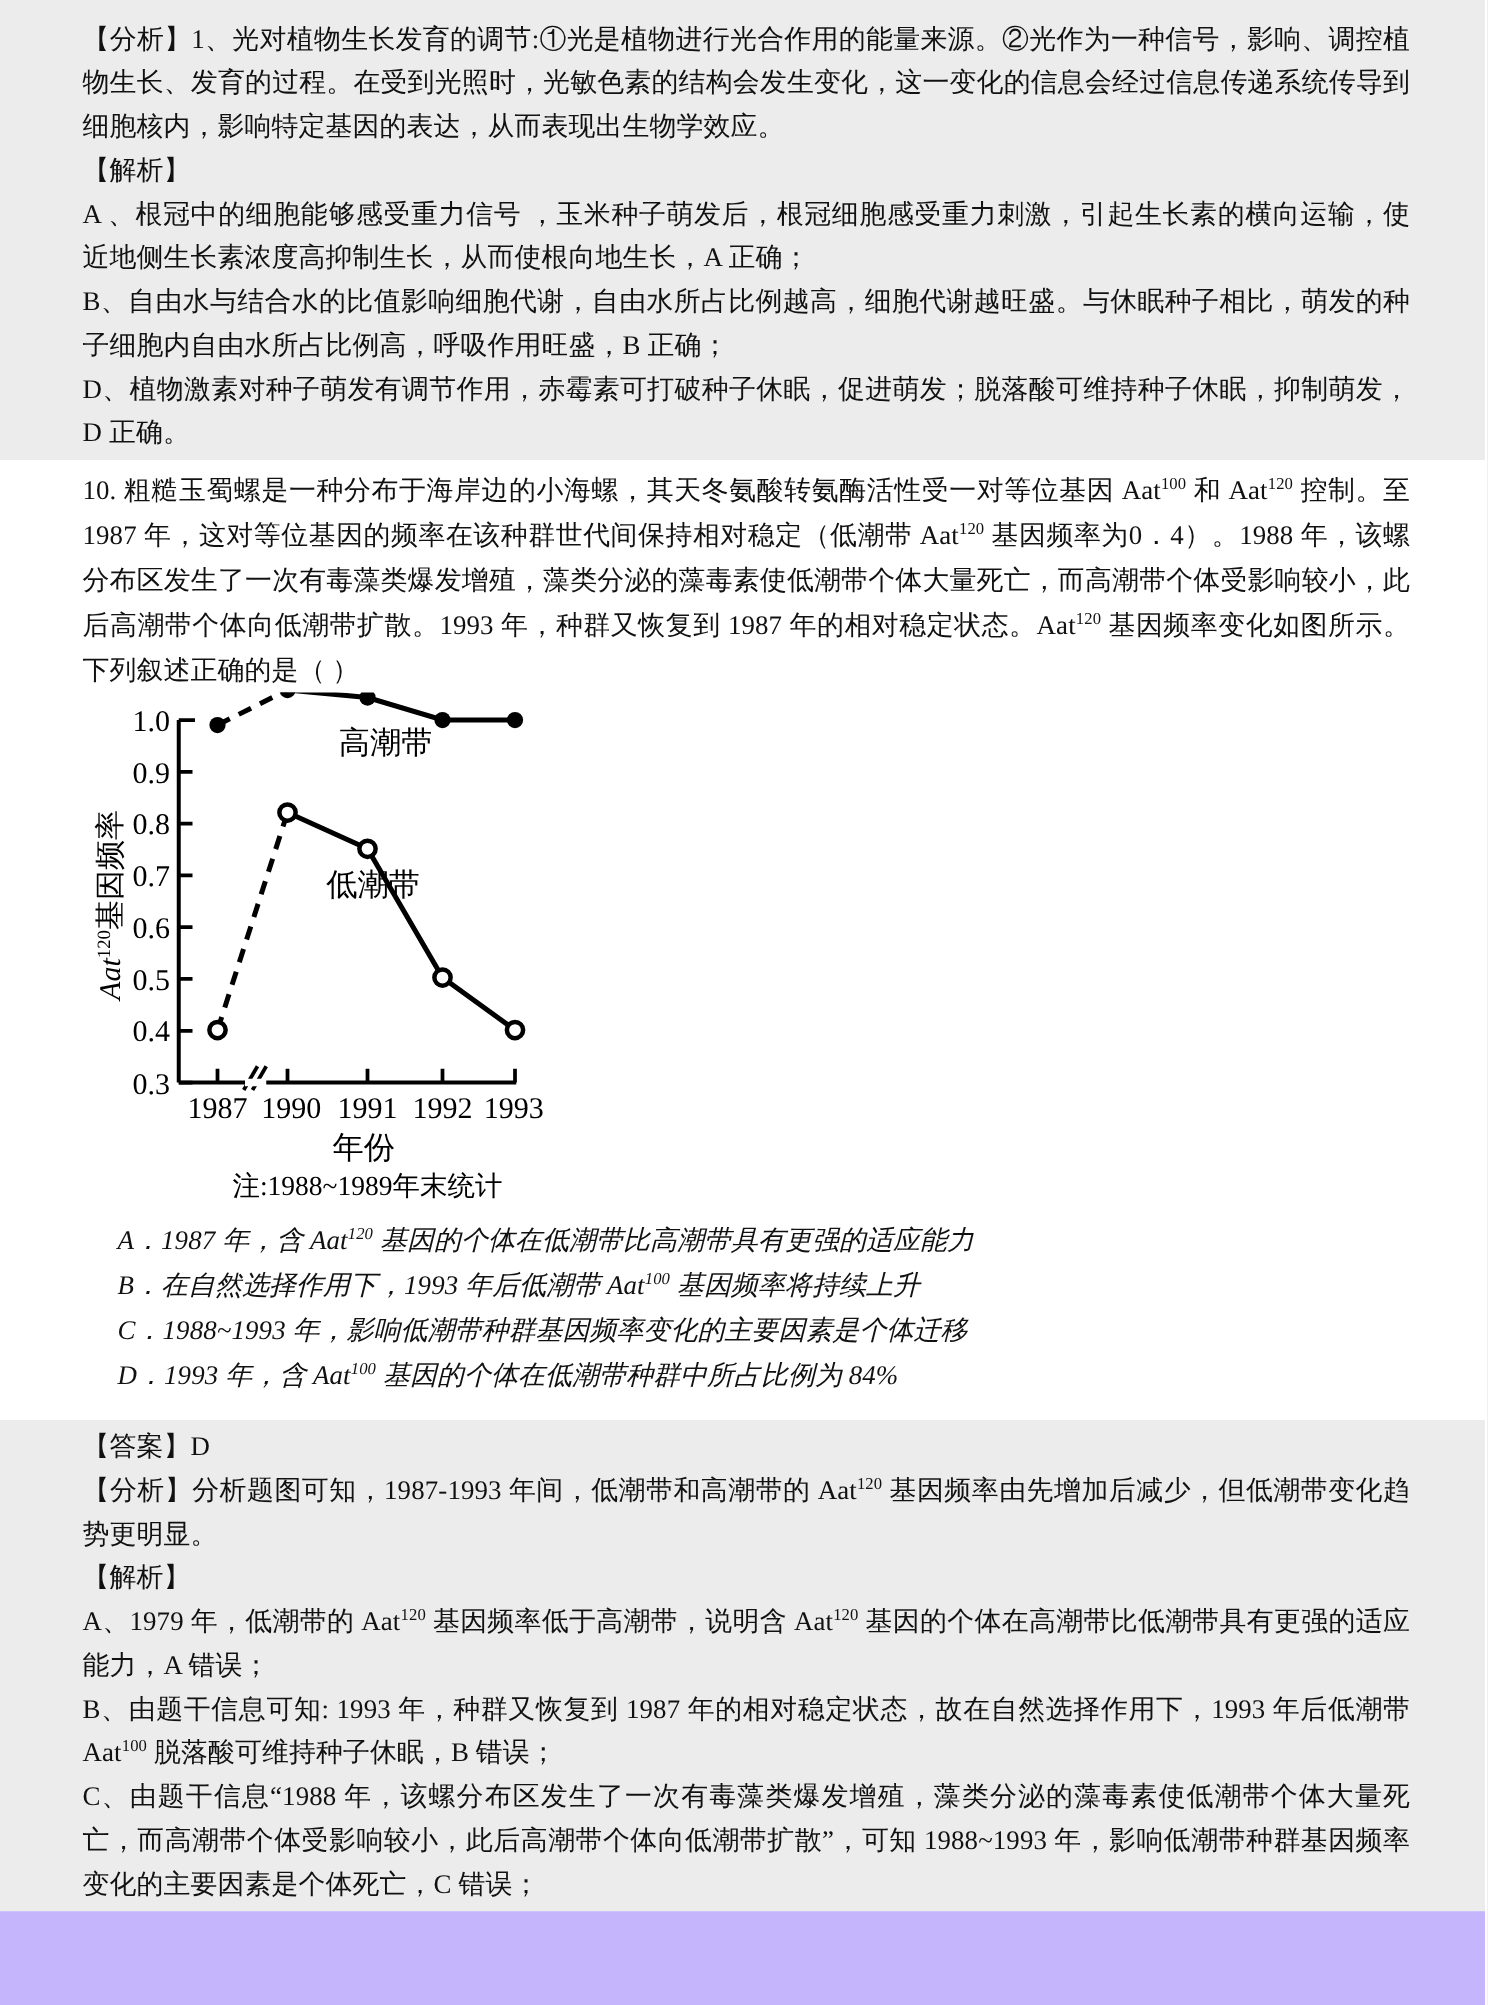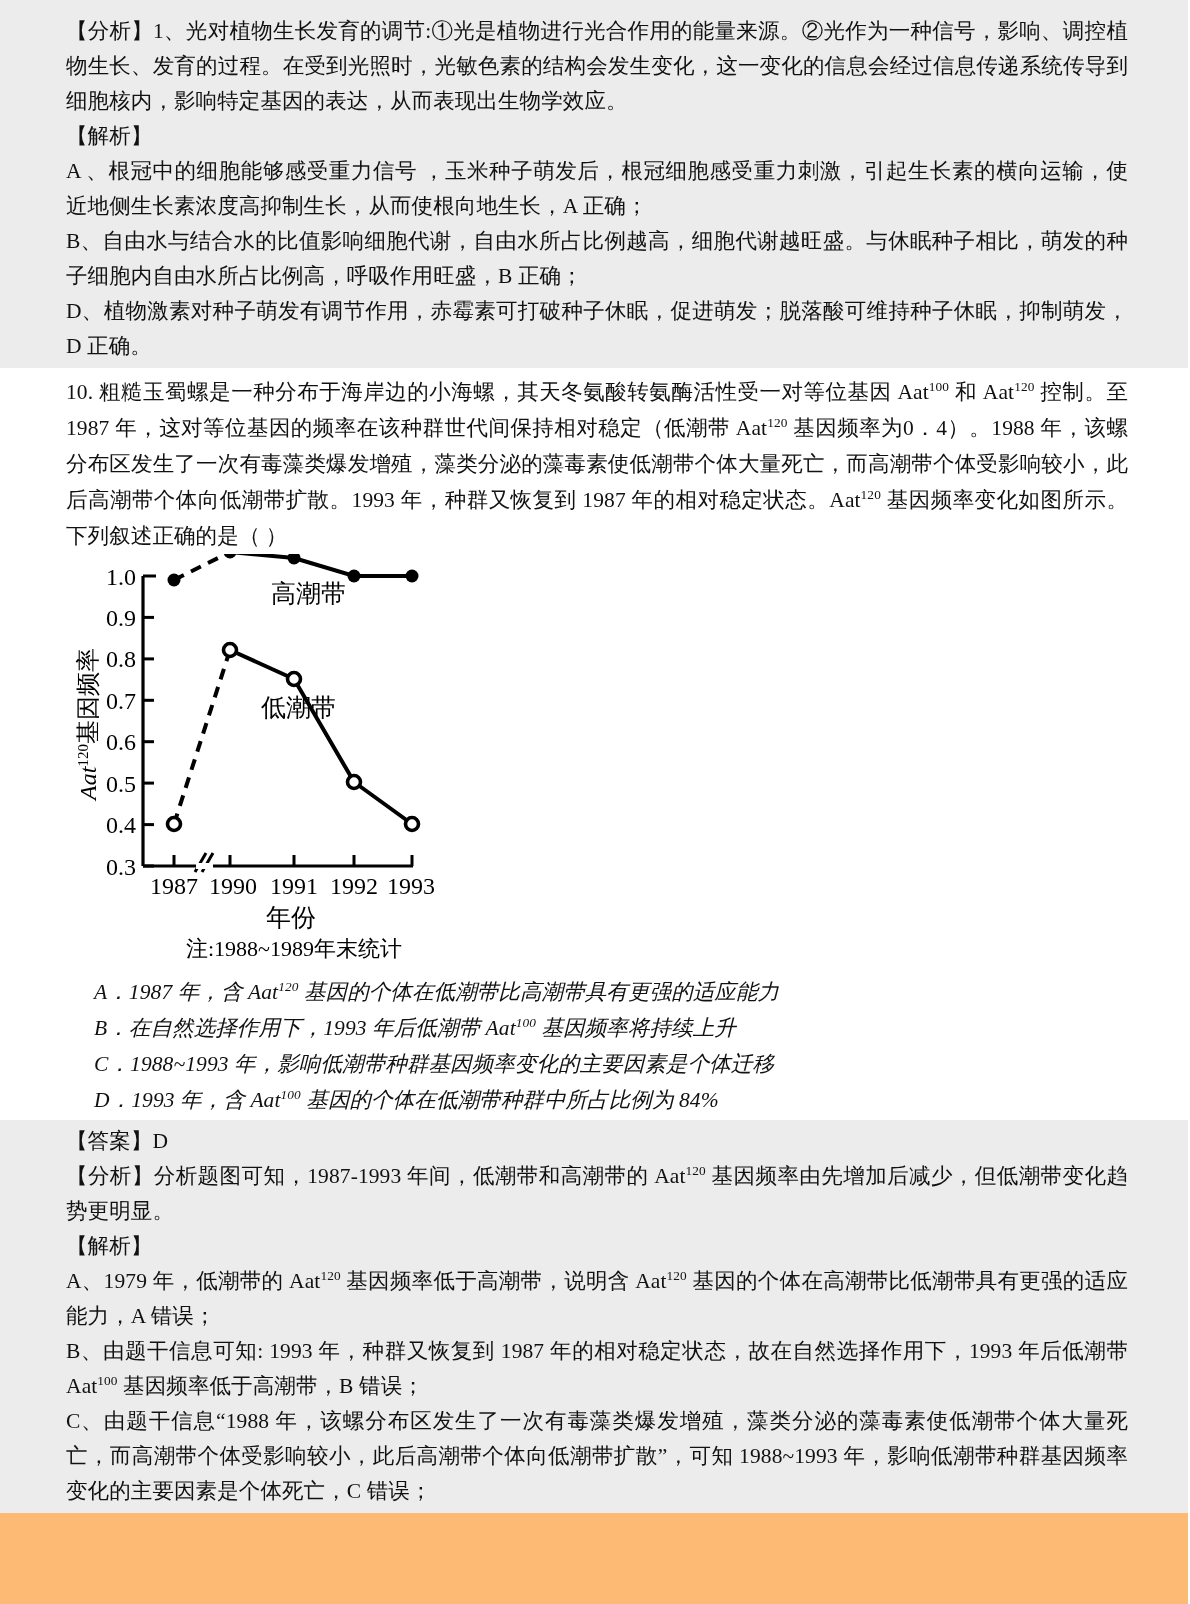--- a/index.html
+++ b/index.html
@@ -12,21 +12,21 @@
     height: 1604px;
     font-family: "Liberation Serif", "DejaVu Serif", serif;
     color: #111111;
     position: relative;
     overflow: hidden;
   }
   .page {
     position: relative;
     width: 1188px;
     height: 1604px;
-    background: #fdba74;
+    background: #c4b5fd;
   }
   
   .band {
     background: #ececec;
     padding: 4px 0 4px 0;
   }
   .band.top {
     padding-top: 14px;
   }
   .content {
@@ -37,21 +37,21 @@
     margin: 0;
     font-size: 21.5px;
     line-height: 35px;
     text-align: justify;
     text-justify: inter-ideograph;
     letter-spacing: 0.1px;
   }
   .q-block {
     background: #ffffff;
     padding-top: 6px;
-    padding-bottom: 2px;
+    padding-bottom: 18px;
   }
   .q-block p {
     font-size: 21.5px;
     line-height: 36px;
   }
   sup {
     font-size: 0.62em;
     vertical-align: super;
     line-height: 0;
   }
@@ -185,20 +185,20 @@
   </div>
 
   <div class="band ans-band">
     <div class="content">
       <p>【答案】D</p>
       <p><span>【分析】分析题图可知，1987-1993 年间，低潮带和高潮带的 Aat</span><sup>120</sup><span> 基因频率由先增加后减少，但低潮带变化趋势更明显。</span></p>
       <p>【解析】</p>
 
       <p><span>A、1979 年，低潮带的 Aat</span><sup>120</sup><span> 基因频率低于高潮带，说明含 Aat</span><sup>120</sup><span> 基因的个体在高潮带比低潮带具有更强的适应能力，A 错误；</span></p>
 
-      <p><span>B、由题干信息可知: 1993 年，种群又恢复到 1987 年的相对稳定状态，故在自然选择作用下，1993 年后低潮带 Aat</span><sup>100</sup><span> 基因频率低于高潮带，B 错误；</span></p>
+      <p><span>B、由题干信息可知: 1993 年，种群又恢复到 1987 年的相对稳定状态，故在自然选择作用下，1993 年后低潮带 Aat</span><sup>100</sup><span> 脱落酸可维持种子休眠，B 错误；</span></p>
 
       <p><span>C、由题干信息“1988 年，该螺分布区发生了一次有毒藻类爆发增殖，藻类分泌的藻毒素使低潮带个体大量死亡，而高潮带个体受影响较小，此后高潮带个体向低潮带扩散”，可知 1988~1993 年，影响低潮带种群基因频率变化的主要因素是个体死亡，C 错误；</span></p>
 
     </div>
   </div>
 
 </div>
 
 </body></html>

